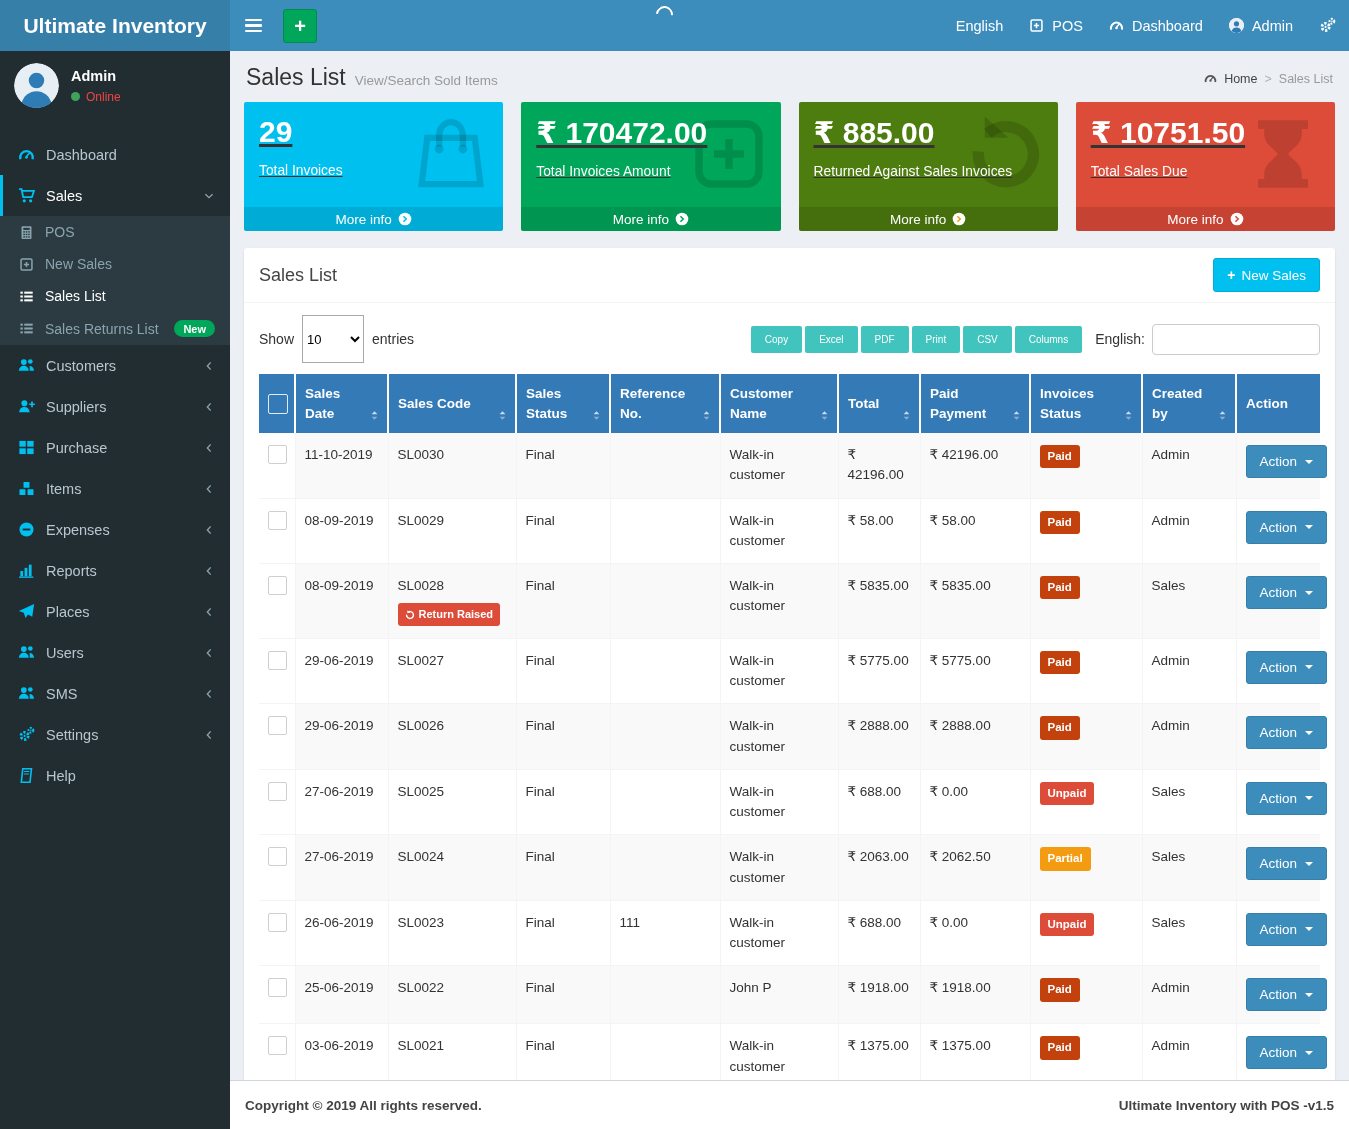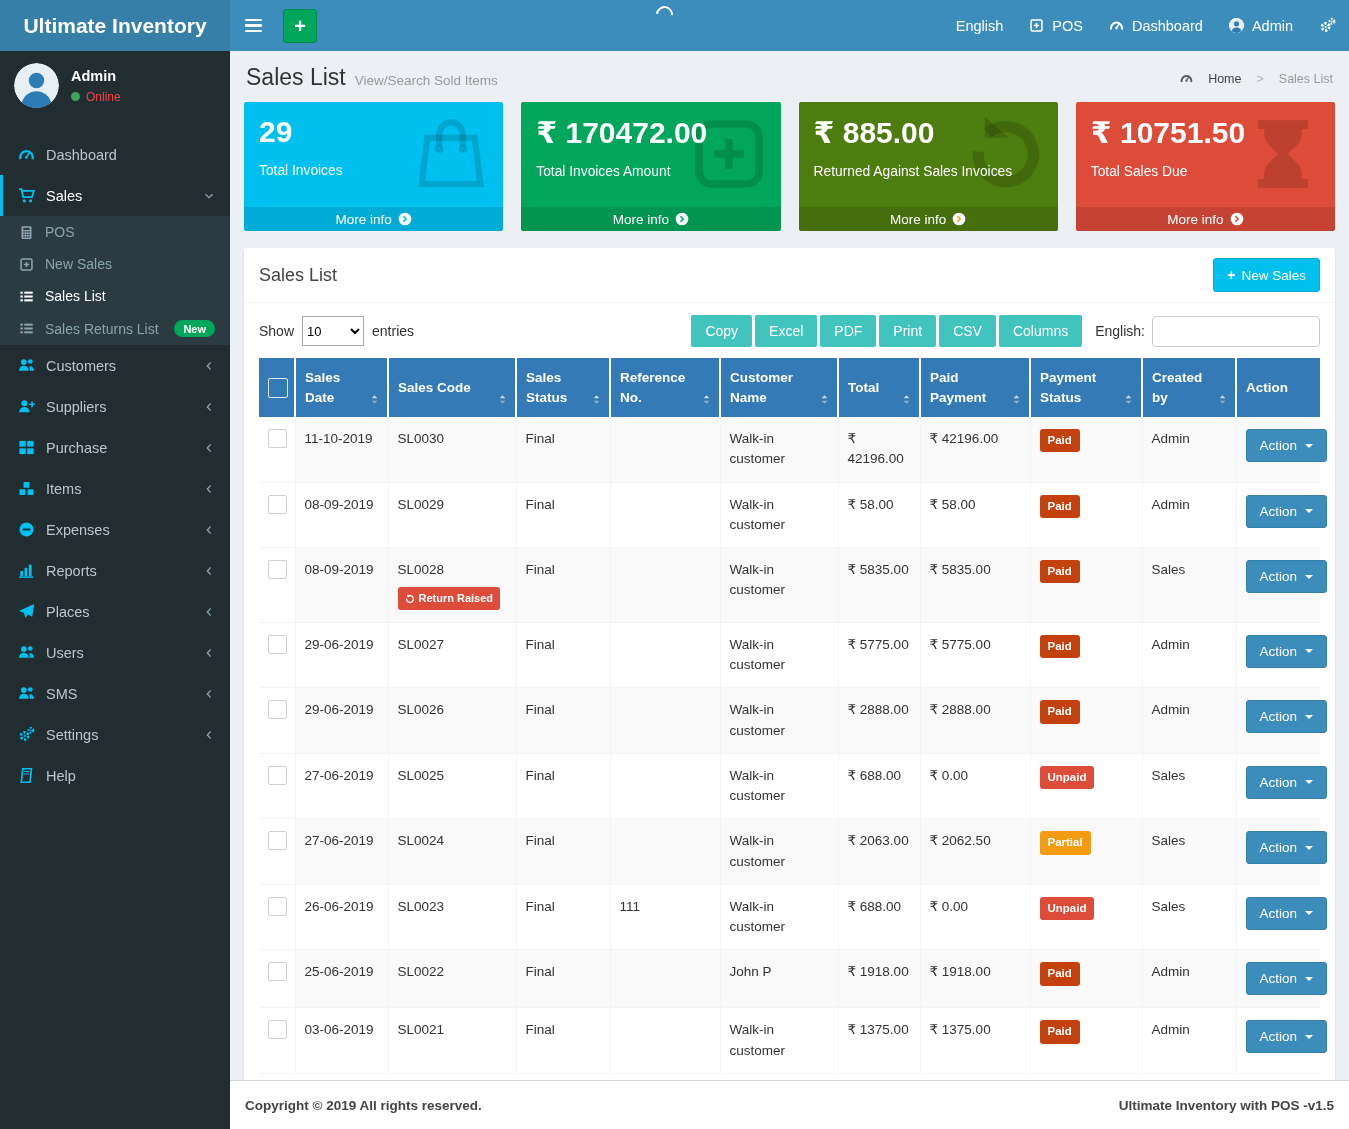--- a/index.html
+++ b/index.html
@@ -48,27 +48,27 @@
   .submenu .menu-item > .icon { width:15px; height:15px; color:inherit; }
   .submenu .menu-item.active { color:#fff; }
   .badge-new { background:#00a65a; color:#fff; font-size:11px; font-weight:bold; padding:2.5px 9px;
     border-radius:9px; }
 
   
   .content { position:absolute; left:230px; top:51px; right:0; bottom:49px; padding:0 14px; overflow:hidden; }
   .content-header { display:flex; justify-content:space-between; align-items:baseline; padding:13px 2px 11px; }
   .page-title { font-size:23px; font-weight:normal; color:#333; display:flex; align-items:baseline; gap:9px; }
   .page-subtitle { font-size:13.5px; color:#999; }
-  .breadcrumb { display:flex; align-items:center; gap:15px; font-size:12.5px; color:#444; }
+  .breadcrumb { display:flex; align-items:center; gap:7px; font-size:12.5px; color:#444; }
   .breadcrumb .icon { width:13px; height:13px; color:#555; }
   .crumb-sep { color:#b0b0b0; }
   .crumb-current { color:#999; }
 
   
-  .stats-row { display:flex; gap:18px; margin-bottom:17px; }
+  .stats-row { display:flex; gap:18px; margin-bottom:17px;text-decoration:underline; }
   .stat-box { flex:1; position:relative; border-radius:2px; color:#fff; height:129px; overflow:hidden; }
   .stat-inner { padding:13px 15px; position:relative; z-index:1; }
   .stat-value { font-size:30px; font-weight:bold; }
   .stat-label { font-size:13.8px; margin-top:14px; }
   .stat-icon { position:absolute; top:12px; right:12px; width:80px; height:80px; color:rgba(0,0,0,0.14); z-index:0; }
   .more-info { position:absolute; left:0; right:0; bottom:0; background:rgba(0,0,0,0.1); color:#fff;
     font-size:13.5px; padding:4.5px 0; display:flex; align-items:center; justify-content:center; gap:6px; }
   .more-info .icon { width:14px; height:14px; }
   .more-info .icon path { stroke:var(--box); }
 
@@ -77,23 +77,23 @@
   .panel-header { display:flex; align-items:center; justify-content:space-between; padding:10px 15px;
     border-bottom:1px solid #f4f4f4; }
   .panel-title { font-size:18px; font-weight:normal; color:#444; }
   .new-sales-btn { background:#00c0ef; border:1px solid #00acd6; color:#fff; font-size:13.5px;
     padding:8px 13px; border-radius:3px; display:inline-flex; align-items:center; gap:6px; cursor:pointer; }
   .plus-glyph { font-weight:bold; font-size:14px; }
   .panel-body { padding:12px 15px 16px; }
 
   .controls-row { display:flex; align-items:center; margin-bottom:11px; }
   .length-ctrl { display:flex; align-items:center; gap:8px; font-size:14px; }
-  .length-ctrl select { width:62px; height:30px; font-size:13px; border:1px solid #a9a9a9; background:#fff; }
+  .length-ctrl select { width:62px; height:48px; font-size:13px; border:1px solid #a9a9a9; background:#fff; }
   .export-group { margin-left:auto; display:flex; gap:3px; }
-  .export-btn { background:#41c4be; color:#fff; border:none; border-radius:2px; font-size:14px;
+  .export-btn { background:#41c4be; color:#fff; border:none; border-radius:2px; font-size:10px;
     padding:8px 14px; cursor:pointer; font-family:inherit; }
   .search-ctrl { display:flex; align-items:center; gap:7px; margin-left:13px; font-size:14px; }
   .search-ctrl input { width:168px; height:31px; border:1px solid #ccc; border-radius:4px; padding:4px 9px;
     font-size:13px; font-family:inherit; }
 
   
   table { width:100%; border-collapse:collapse; table-layout:fixed; }
   thead th { background:#337ab7; color:#fff; font-size:13.5px; font-weight:bold; text-align:left;
     padding:10px 9px; height:57px; vertical-align:middle; border-right:2.5px solid #fff; position:relative; cursor:pointer; }
   thead th:last-child { border-right:none; }
@@ -703,21 +703,21 @@
               <th>
                 <span class="th-label">Paid Payment</span>
                 <span class="icon sort">
                   <svg viewBox="0 0 16 16">
                     <path d="M4.5 6.4 8 2.9l3.5 3.5z" fill="currentColor"></path>
                     <path d="M4.5 9.6 8 13.1l3.5-3.5z" fill="currentColor" opacity=".55"></path>
                   </svg>
                 </span>
               </th>
               <th>
-                <span class="th-label">Payment Status</span>
+                <span class="th-label">Invoices Status</span>
                 <span class="icon sort">
                   <svg viewBox="0 0 16 16">
                     <path d="M4.5 6.4 8 2.9l3.5 3.5z" fill="currentColor"></path>
                     <path d="M4.5 9.6 8 13.1l3.5-3.5z" fill="currentColor" opacity=".55"></path>
                   </svg>
                 </span>
               </th>
               <th>
                 <span class="th-label">Created by</span>
                 <span class="icon sort">

